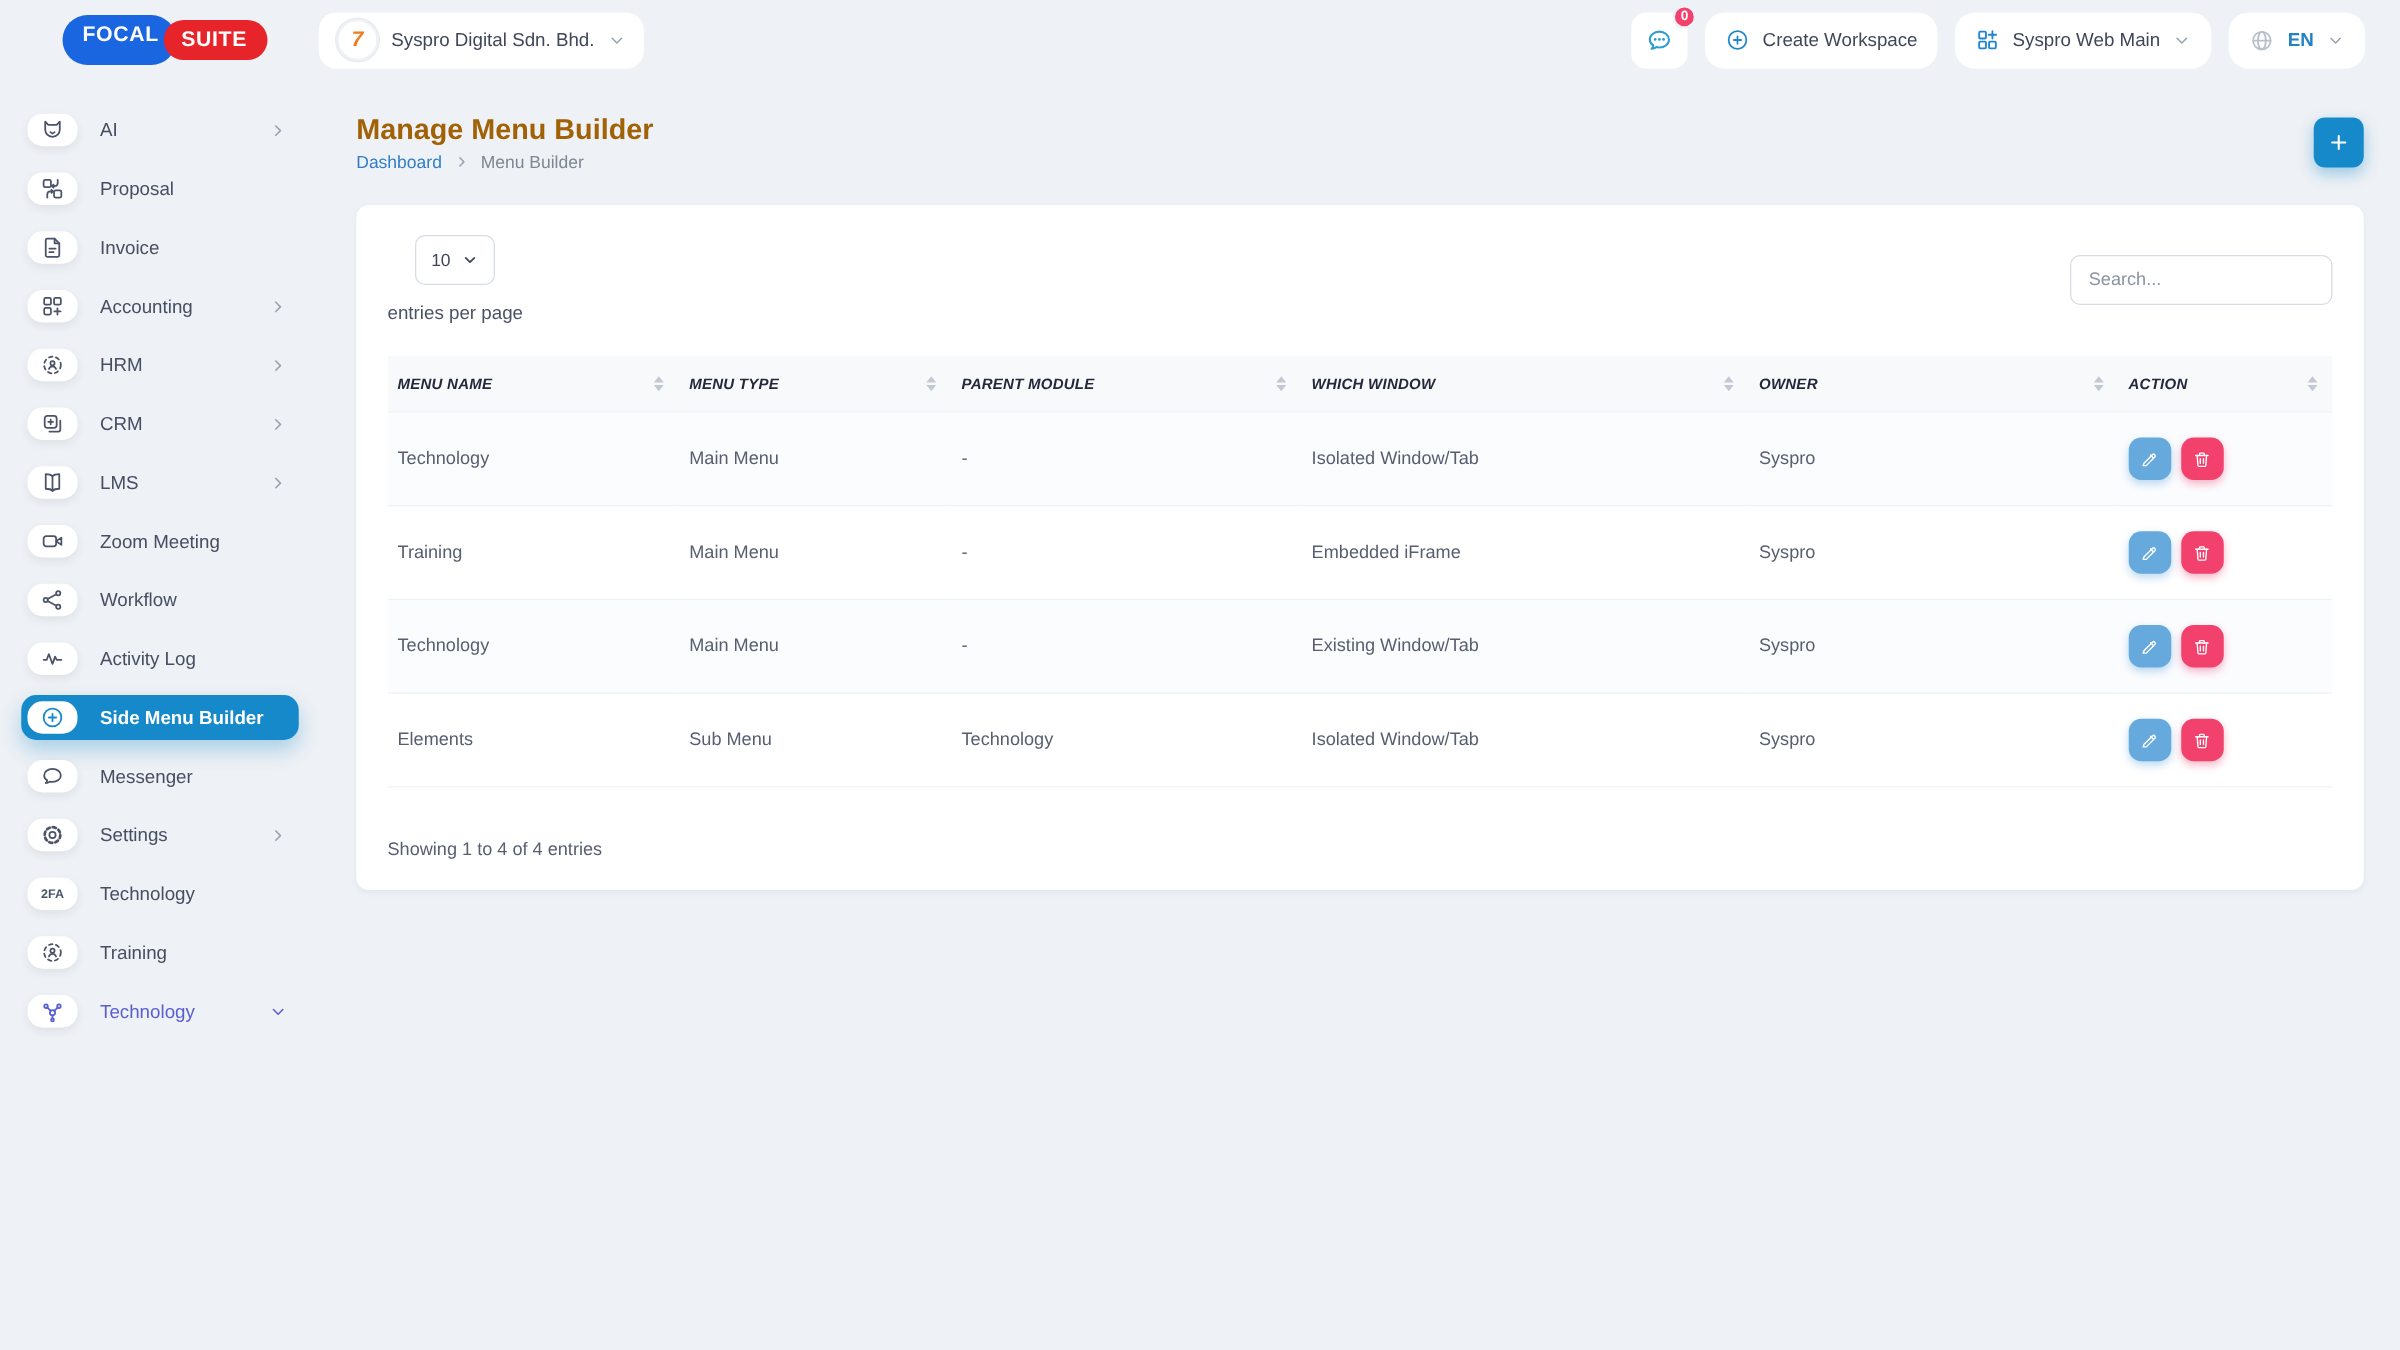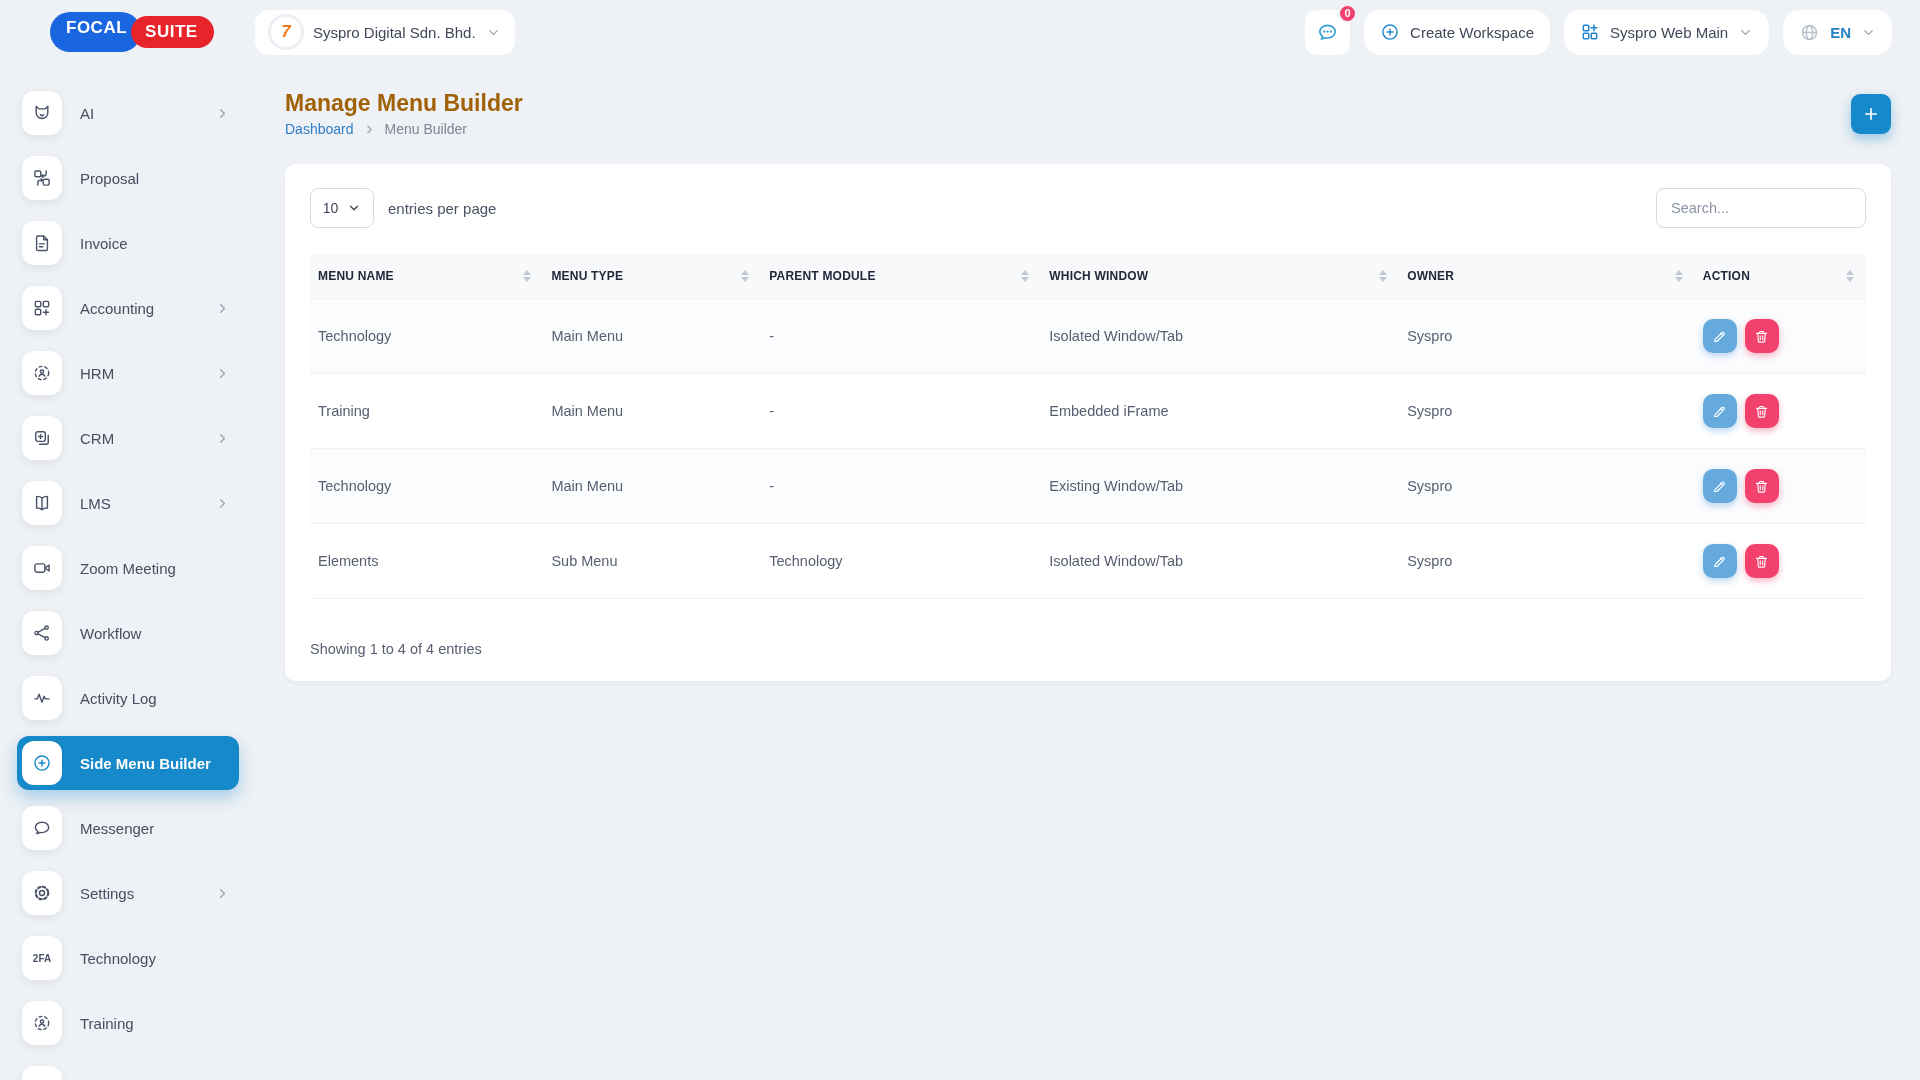--- a/index.html
+++ b/index.html
@@ -24,21 +24,21 @@
   .topbar-right { display:flex; align-items:center; gap:14px; }
   .chat-btn { width:45px; height:45px; background:#fff; border-radius:12px; display:flex; align-items:center; justify-content:center; position:relative; cursor:pointer; }
   .chat-badge { position:absolute; top:-6px; right:-7px; min-width:19px; height:19px; border-radius:50%; background:#f1416c; color:#fff; font-size:11px; font-weight:700; display:flex; align-items:center; justify-content:center; border:2px solid #eef1f5; }
   .lang-pill .lang-code { color:#2383c4; font-weight:600; }
   .chev-gray { color:#9aa2b1; }
 
   
   .layout { display:flex; }
   .sidebar { width:255px; flex:none; padding:22px 16px 0 17px; }
   .side-item { display:flex; align-items:center; gap:18px; padding:5px; margin-bottom:11px; border-radius:12px; cursor:pointer; }
-  .icon-box { width:40px; height:44px; flex:none; background:#fff; border-radius:12px; box-shadow:0 3px 8px rgba(44,56,80,.08); display:flex; align-items:center; justify-content:center; color:#4a5368; }
+  .icon-box { width:40px; height:26px; flex:none; background:#fff; border-radius:12px; box-shadow:0 3px 8px rgba(44,56,80,.08); display:flex; align-items:center; justify-content:center; color:#4a5368; }
   .side-label { font-size:15px; font-weight:500; color:#474e61; }
   .side-chev { margin-left:auto; color:#9aa2b1; padding-right:4px; }
   .side-item.active { background:#1689ca; box-shadow:0 8px 16px rgba(22,137,202,.32); }
   .side-item.active .icon-box { color:#1689ca; box-shadow:none; }
   .side-item.active .side-label { color:#fff; font-weight:700; }
   .side-item.expanded .side-label { color:#5a5fd0; }
   .side-item.expanded .icon-box { color:#5a5fd0; }
   .side-item.expanded .side-chev { color:#5a5fd0; }
   .twofa-text { font-size:10px; font-weight:700; letter-spacing:0; }
 
@@ -46,29 +46,29 @@
   .main { flex:1; padding:26px 29px 0 30px; }
   .page-head { display:flex; justify-content:space-between; align-items:flex-start; }
   .page-title { font-size:23px; font-weight:700; color:#a16207; }
   .breadcrumb { display:flex; align-items:center; gap:9px; margin-top:4px; font-size:14px; }
   .bc-link { color:#2f7ec7; cursor:pointer; text-decoration:none; }
   .bc-current { color:#7e8694; }
   .add-btn { width:40px; height:40px; background:#1689ca; border-radius:9px; display:flex; align-items:center; justify-content:center; cursor:pointer; box-shadow:0 5px 12px rgba(22,137,202,.4); border:none; margin-top:4px; }
 
   .card { background:#fff; border-radius:10px; margin-top:27px; padding:24px 25px; box-shadow:0 2px 5px rgba(30,40,60,.05); min-height:470px; }
   .controls { display:flex; justify-content:space-between; align-items:center; margin-bottom:26px; }
-  .per-page { display:flex; align-items:center; gap:14px; }
+  .per-page { display:flex; align-items:center; gap:14px;flex-direction:column; }
   .pp-select { border:1px solid #d6dce4; border-radius:8px; height:40px; width:64px; display:flex; align-items:center; justify-content:center; gap:9px; font-size:14px; color:#3f4759; cursor:pointer; background:#fff; }
   .pp-label { font-size:15px; color:#4a5264; }
   .search-input { width:210px; height:40px; border:1px solid #d6dce4; border-radius:8px; padding:0 14px; font-size:14.5px; color:#5a6170; outline:none; font-family:"Liberation Sans", sans-serif; background:#fff; }
   .search-input::placeholder { color:#8a93a3; }
 
   table { width:100%; border-collapse:collapse; table-layout:fixed; }
   col.c1{width:15%} col.c2{width:14%} col.c3{width:18%} col.c4{width:23%} col.c5{width:19%} col.c6{width:11%}
-  thead th { background:#f8f9fb; text-align:left; font-size:12px; font-weight:700; color:#23283a; letter-spacing:.2px; padding:15px 26px 15px 8px; position:relative; cursor:pointer; border-bottom:1px solid #eef1f5; }
+  thead th { background:#f8f9fb; text-align:left; font-size:12px; font-weight:700; color:#23283a; letter-spacing:.2px; padding:15px 26px 15px 8px; position:relative; cursor:pointer; border-bottom:1px solid #eef1f5;font-style:italic; }
   .sort { position:absolute; right:12px; top:50%; transform:translateY(-50%); display:flex; flex-direction:column; gap:2px; }
   .sort i { display:block; width:0; height:0; border-left:4px solid transparent; border-right:4px solid transparent; }
   .sort .up { border-bottom:5px solid #c2c9d4; }
   .sort .dn { border-top:5px solid #c2c9d4; }
   tbody td { font-size:14.5px; color:#565e70; padding:20px 8px; border-bottom:1px solid #eef1f5; }
   tbody tr:nth-child(odd) { background:#fbfcfe; }
   .action-cell { display:flex; gap:8px; }
   .icon-btn { width:34px; height:34px; border:none; border-radius:10px; display:flex; align-items:center; justify-content:center; cursor:pointer; }
   .btn-edit { background:#66a9dd; box-shadow:0 3px 7px rgba(102,169,221,.45); }
   .btn-del { background:#f1416c; box-shadow:0 3px 7px rgba(241,65,108,.4); }

